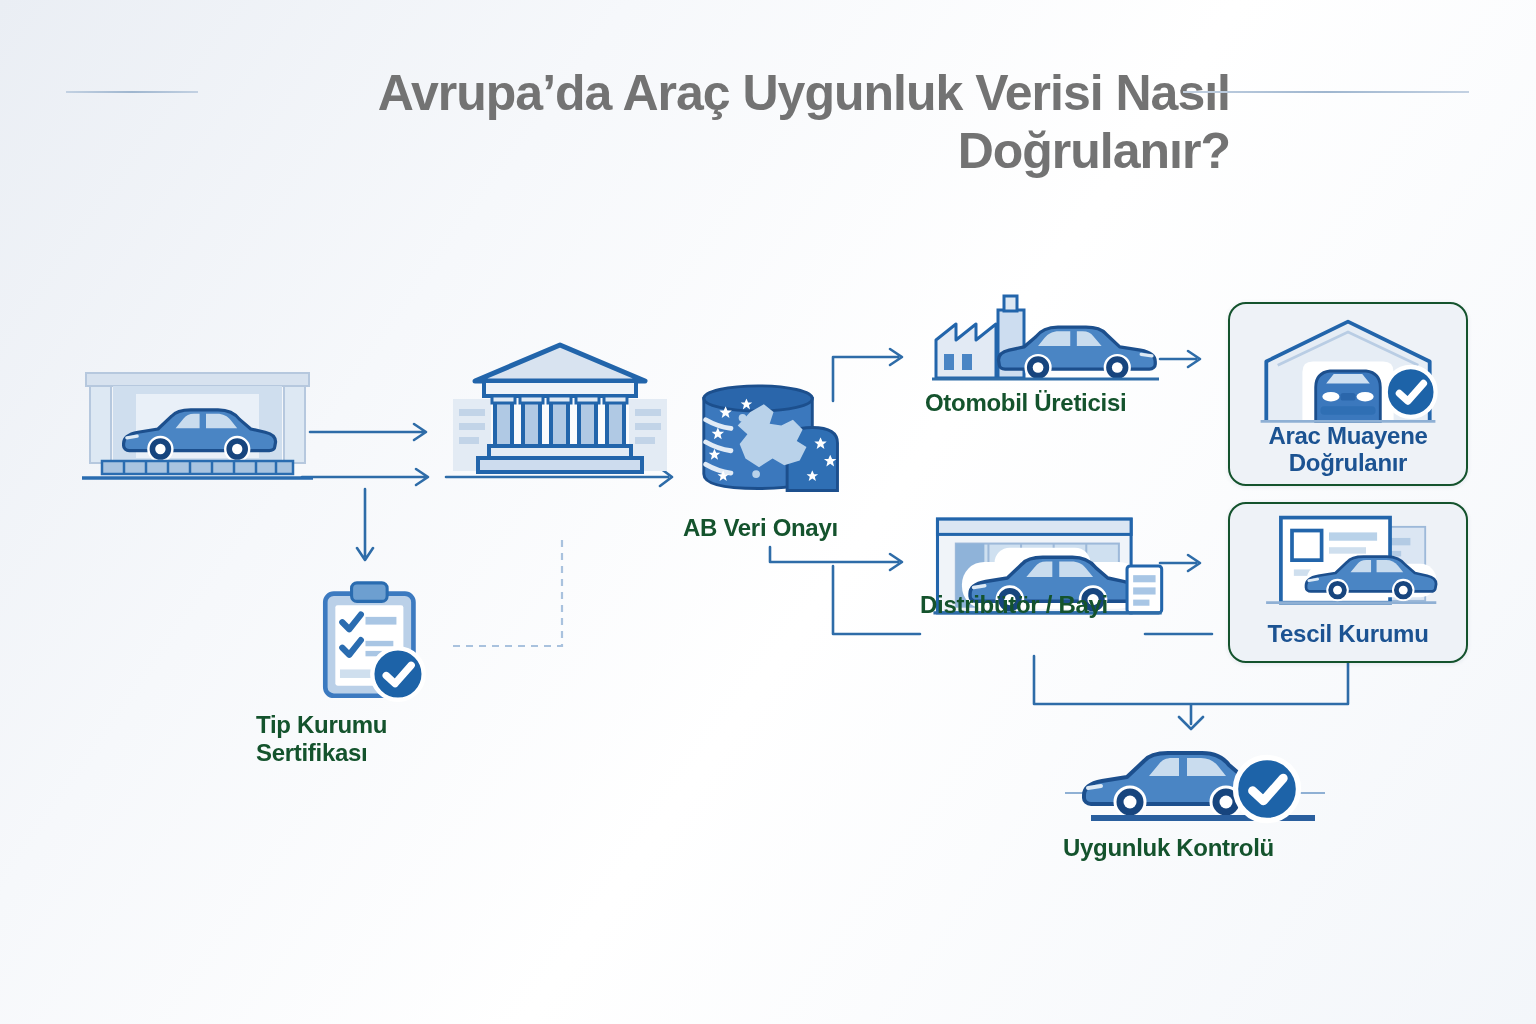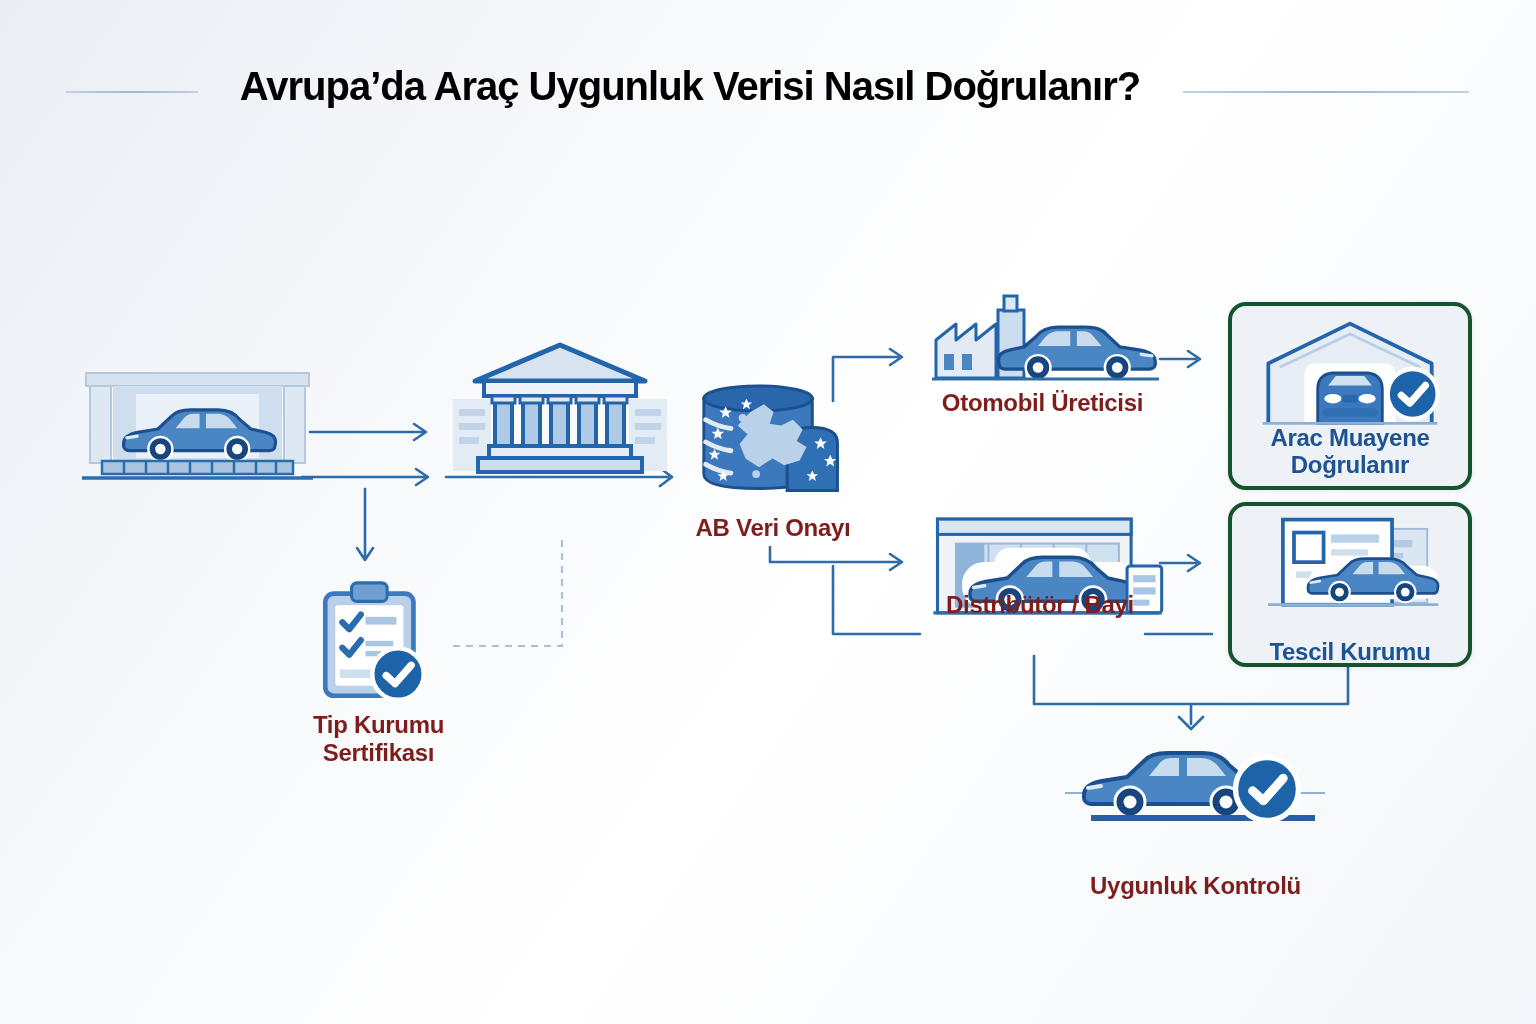--- a/index.html
+++ b/index.html
@@ -4,31 +4,31 @@
 <style>
   html,body{margin:0;padding:0;}
   body{
     width:1536px;height:1024px;overflow:hidden;
     font-family:"Liberation Sans","DejaVu Sans",sans-serif;
     background:linear-gradient(125deg,#eaeef4 0%,#f6f8fb 28%,#ffffff 55%,#f3f6fa 100%);
   }
   .canvas{position:relative;width:1536px;height:1024px;}
   .abs{position:absolute;}
   .title{
-    left:150px;top:64px;width:1080px;text-align:center;
-    font-size:40px;font-weight:700;color:#000000;letter-spacing:-1px;
+    left:150px;top:64px;width:1080px;text-align:right;
+    font-size:50px;font-weight:700;color:#737373;letter-spacing:-1px;
   }
   .rule{height:2px;background:linear-gradient(90deg,#c3d1e2,#9fb6cf,#c3d1e2);}
   .rule-left{left:66px;top:91px;width:132px;}
   .rule-right{left:1183px;top:91px;width:286px;}
   .node-label{
-    text-align:center;font-size:24px;font-weight:700;color:#7f1d1d;letter-spacing:-0.3px;
+    font-size:24px;font-weight:700;color:#14532d;letter-spacing:-0.3px;
   }
   .card{
-    background:#eef2f7;border:4px solid #14532d;border-radius:18px;
+    background:#eef2f7;border:2px solid #14532d;border-radius:18px;
     box-shadow:0 1px 4px rgba(30,60,100,.10);
   }
   .card-label{
     position:absolute;left:0;width:100%;text-align:center;
     font-size:24px;font-weight:700;color:#1c5392;line-height:27px;letter-spacing:-0.3px;
   }
   svg{display:block;}
   .connectors{left:0;top:0;}
 </style>
 </head>
@@ -240,28 +240,28 @@
       <rect x="40" y="22" width="32" height="32" fill="#ffffff" stroke="#2265ab" stroke-width="4"></rect>
       <rect x="80" y="24" width="52" height="9" fill="#b9d2e9"></rect>
       <rect x="80" y="40" width="40" height="7" fill="#cfdfee"></rect>
       <rect x="42" y="64" width="24" height="7" fill="#cfdfee"></rect>
       <rect x="56" y="58" width="140" height="36" rx="17" fill="#ffffff"></rect>
       <g transform="translate(50,42) scale(0.74)">
           <use href="#car-side" width="200" height="80"></use>
         </g>
       <line x1="12" y1="100" x2="196" y2="100" stroke="#8fb0d4" stroke-width="3"></line>
     </svg>
-    <div class="card-label" style="top:132px">
+    <div class="card-label" style="top:116px">
       <div>Tescil Kurumu</div>
     </div>
   </div>
 
   <svg class="abs" style="left:1063px;top:731px" width="265" height="110" viewBox="0 0 265 110">
     <line x1="2" y1="62" x2="262" y2="62" stroke="#8fb0d4" stroke-width="2"></line>
     <g transform="translate(14,11)">
         <use href="#car-side" width="200" height="80"></use>
       </g>
     <line x1="28" y1="87" x2="252" y2="87" stroke="#2a5f9e" stroke-width="6"></line>
     <use href="#check-badge" x="168" y="22" width="72" height="72"></use>
   </svg>
-  <div class="abs node-label" style="left:1063px;top:872px;width:265px">Uygunluk Kontrolü</div>
+  <div class="abs node-label" style="left:1063px;top:834px;width:265px">Uygunluk Kontrolü</div>
 
 </div>
 
 </body></html>

